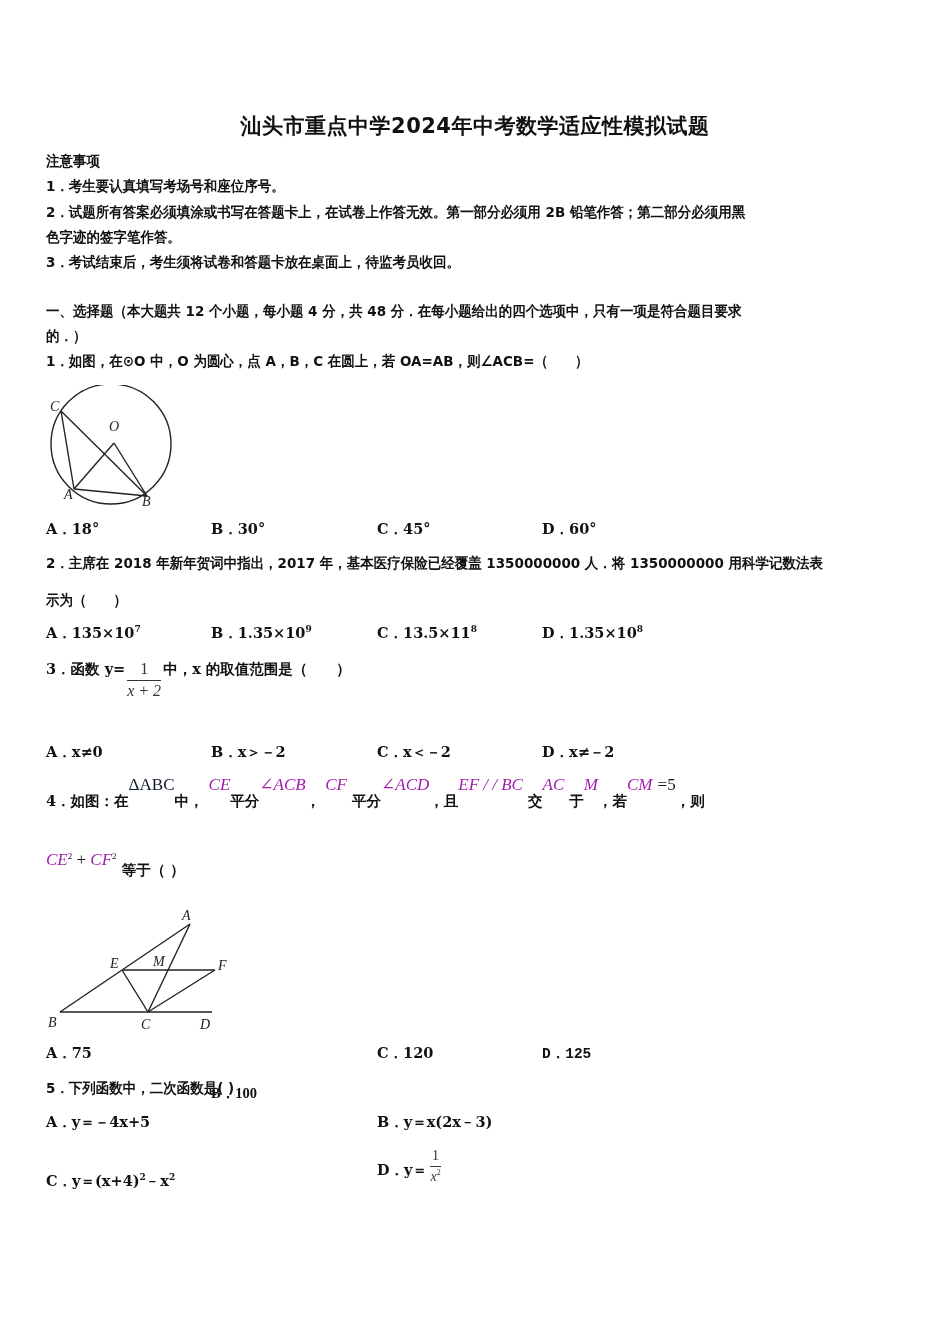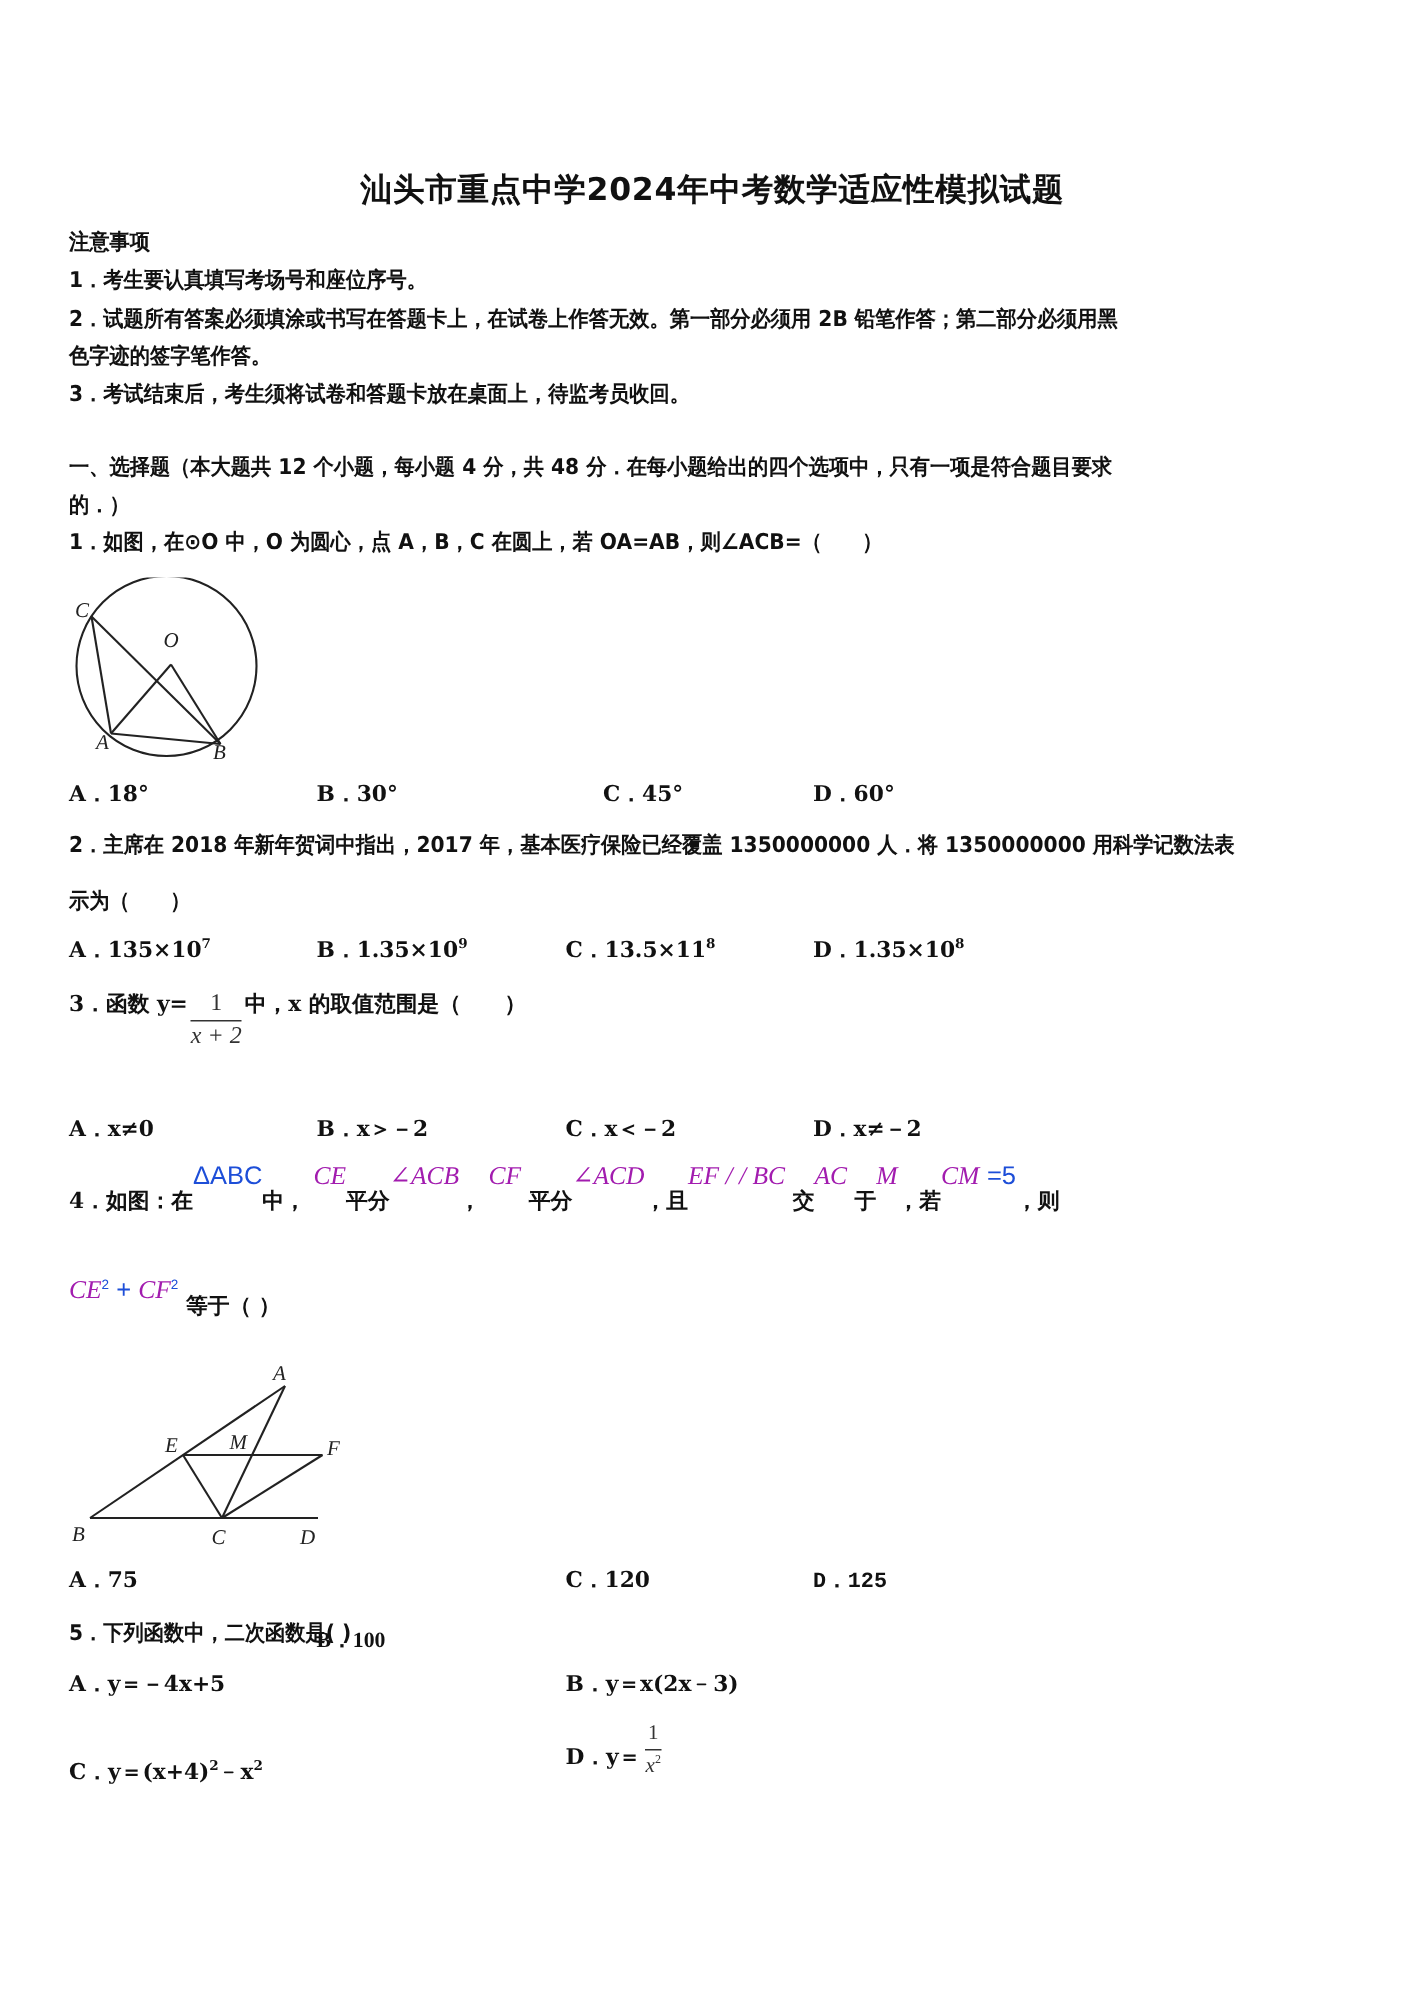--- a/index.html
+++ b/index.html
@@ -4,21 +4,21 @@
   <style>
     html, body { margin: 0; padding: 0; background: #ffffff; }
     body { width: 950px; height: 1344px; position: relative; overflow: hidden; color: #111; font-family: "DejaVu Serif", "Liberation Serif", serif; }
     .abs { position: absolute; white-space: nowrap; }
     .title { left: 0; width: 950px; top: 112px; text-align: center; font-family: "DejaVu Sans", "Liberation Sans", sans-serif; font-weight: bold; font-size: 21px; letter-spacing: 0.5px; }
     .note { font-family: "DejaVu Sans", "Liberation Sans", sans-serif; font-weight: bold; font-size: 14.5px; transform: scaleX(0.93); transform-origin: left center; }
     .q { font-family: "DejaVu Serif", "Liberation Serif", serif; font-weight: bold; font-size: 14.5px; }
     .qs { font-family: "DejaVu Sans", "Liberation Sans", sans-serif; font-weight: bold; font-size: 14.5px; transform: scaleX(0.93); transform-origin: left center; }
     .opt { font-family: "DejaVu Serif", "Liberation Serif", serif; font-weight: bold; font-size: 14.5px; }
     .math { font-family: "Liberation Serif", "DejaVu Serif", serif; font-style: italic; font-weight: normal; font-size: 17px; color: #a21caf; }
-    .mathn { font-family: Liberation Sans, sans-serif; font-weight: normal; font-size: 17px; color: #1d4ed8; }
+    .mathn { font-family: Liberation Serif, serif; font-weight: normal; font-size: 17px; color: #0f172a; }
     sup { font-size: 9px; vertical-align: 6px; }
     .frac { display: inline-block; text-align: center; vertical-align: middle; font-family: "Liberation Serif", "DejaVu Serif", serif; font-weight: normal; color: #333; }
     .frac .num { display: block; border-bottom: 1px solid #333; padding: 0 2px 2px 2px; }
     .frac .den { display: block; padding-top: 1px; font-style: italic; }
     svg text { font-family: "Liberation Serif", "DejaVu Serif", serif; font-style: italic; }
   </style>
 </head>
 <body>
 
 <div class="abs title">汕头市重点中学2024年中考数学适应性模拟试题</div>
@@ -40,21 +40,21 @@
   <line x1="30" y1="104" x2="103" y2="111" stroke="#222" stroke-width="1.4"></line>
   <line x1="30" y1="104" x2="70" y2="58" stroke="#222" stroke-width="1.4"></line>
   <line x1="70" y1="58" x2="103" y2="111" stroke="#222" stroke-width="1.4"></line>
   <text x="6" y="26" font-size="14" fill="#222">C</text>
   <text x="65" y="46" font-size="14" fill="#222">O</text>
   <text x="20" y="114" font-size="14" fill="#222">A</text>
   <text x="98" y="121" font-size="14" fill="#222">B</text>
 </svg>
 <div class="abs opt" style="left:46px; top:520px;"><span>A．</span><span>18°</span></div>
 <div class="abs opt" style="left:211px; top:520px;"><span>B．</span><span>30°</span></div>
-<div class="abs opt" style="left:377px; top:520px;margin-left:25px;"><span>C．</span><span>45°</span></div>
+<div class="abs opt" style="left:377px; top:520px;"><span>C．</span><span>45°</span></div>
 <div class="abs opt" style="left:542px; top:520px;"><span>D．</span><span>60°</span></div>
 
 <div class="abs note" style="left:46px; top:554px;">2．主席在 2018 年新年贺词中指出，2017 年，基本医疗保险已经覆盖 1350000000 人．将 1350000000 用科学记数法表</div>
 <div class="abs note" style="left:46px; top:591px;">示为（　　）</div>
 <div class="abs opt" style="left:46px; top:624px;"><span>A．</span><span>135×10</span><sup>7</sup></div>
 <div class="abs opt" style="left:211px; top:624px;"><span>B．</span><span>1.35×10</span><sup>9</sup></div>
 <div class="abs opt" style="left:377px; top:624px;"><span>C．</span><span>13.5×11</span><sup>8</sup></div>
 <div class="abs opt" style="left:542px; top:624px;"><span>D．</span><span>1.35×10</span><sup>8</sup></div>
 
 <div class="abs q" style="left:46px; top:660px; display:flex; ">

